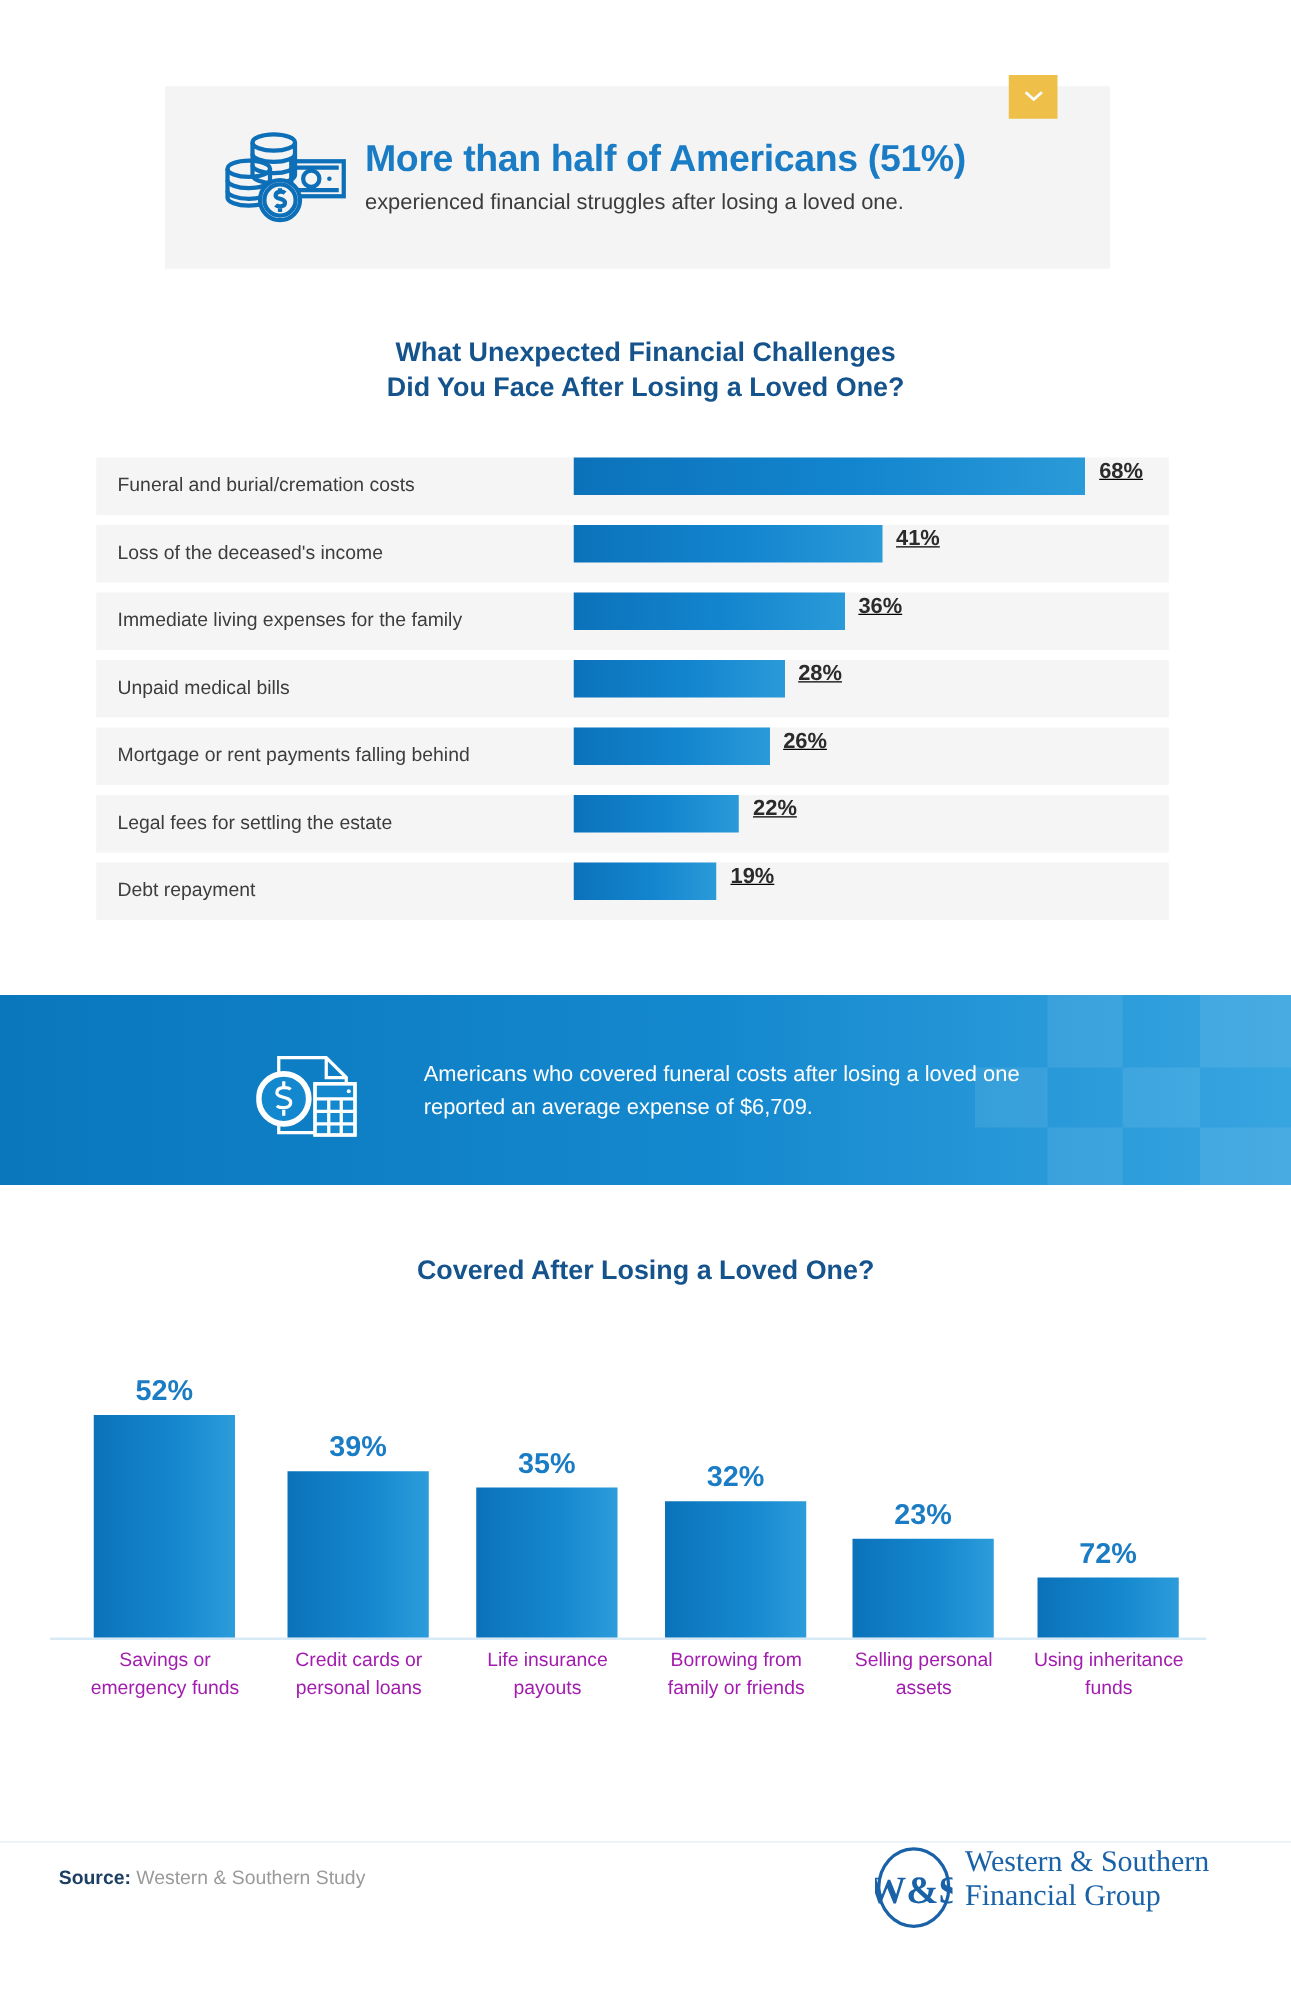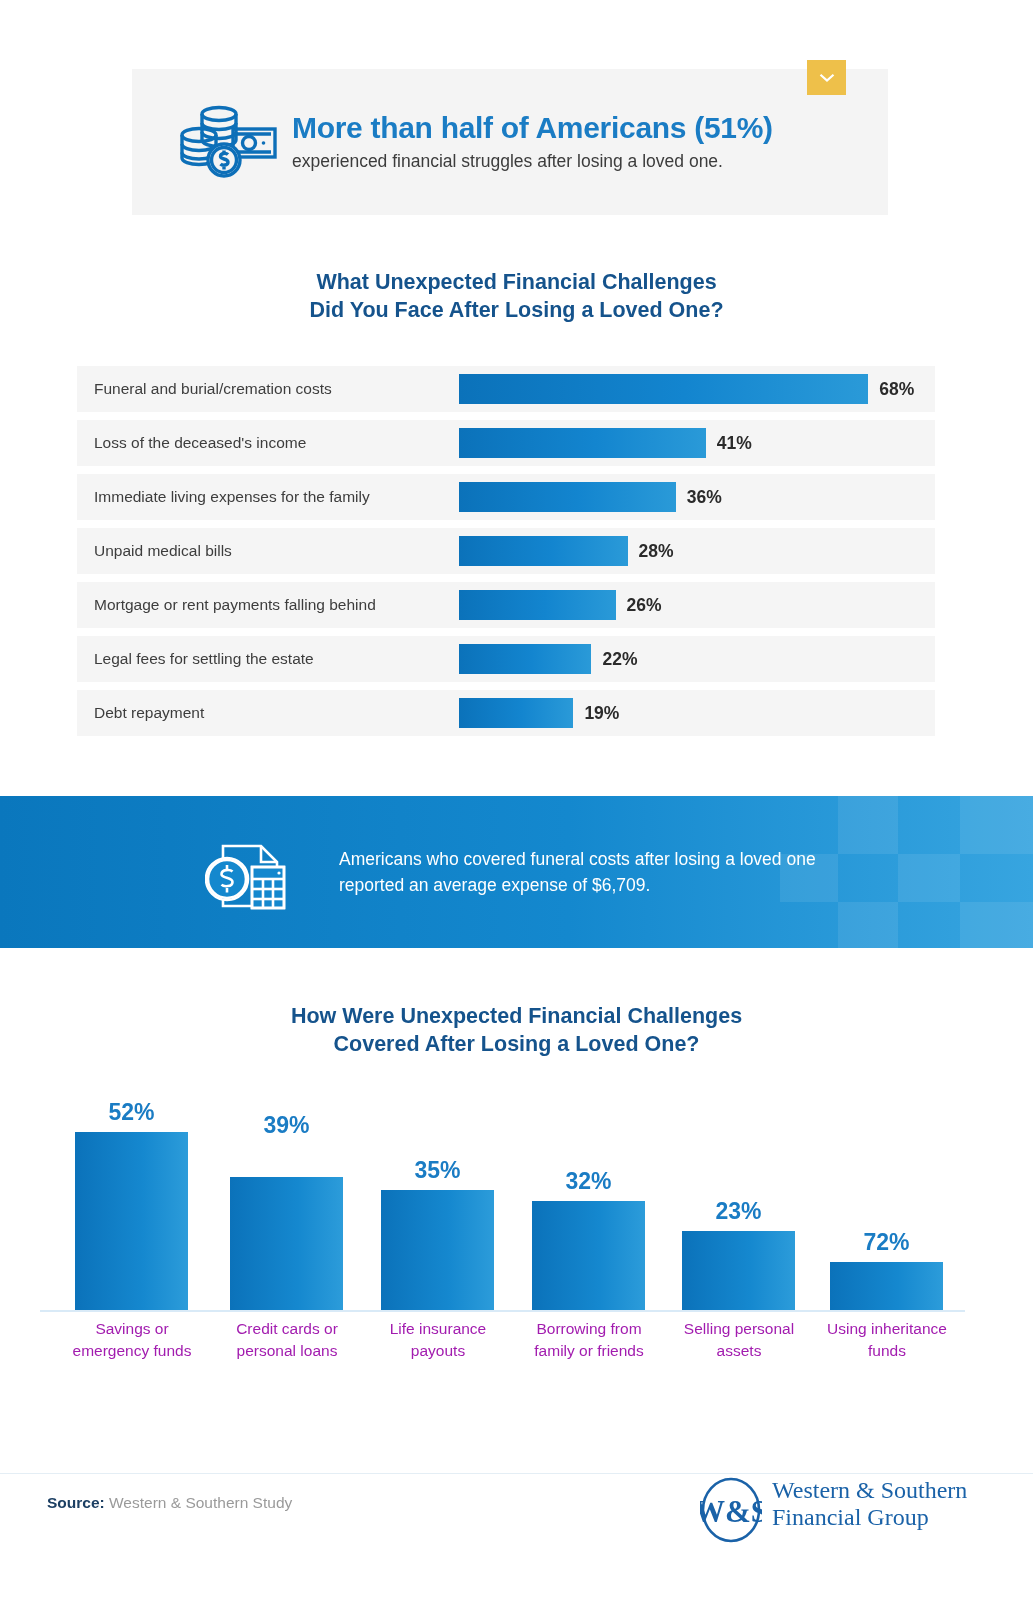--- a/index.html
+++ b/index.html
@@ -48,21 +48,21 @@
   .hrow {
     position: relative; height: 46px; margin-bottom: 8px;
     background: #f5f5f5; display: flex; align-items: center;
   }
   .hrow .hlabel {
     position: absolute; left: 17px; top: 0; height: 46px;
     display: flex; align-items: center;
     font-size: 15.5px; color: #3d3d3d; white-space: nowrap;
   }
   .hbar-wrap { position: absolute; left: 382px; top: 0; height: 46px;
-               display: flex; align-items: center; }
+               display: flex; align-items: flex-start; text-decoration: underline; }
   .hbar {
     height: 30px;
     background: linear-gradient(to right, #0b72ba 0%, #1385cf 55%, #2a9ad8 100%);
   }
   .hval {
     margin-left: 11px; font-size: 17.5px; font-weight: bold; color: #2b2b2b;
     white-space: nowrap;
   }
 
   
@@ -250,32 +250,31 @@
           <line x1="58" y1="45" x2="58" y2="74"></line>
           <line x1="68" y1="45" x2="68" y2="74"></line>
           <circle cx="74" cy="39" r="1.6" fill="#ffffff" stroke="none"></circle>
         </svg>
       </div>
       <div class="banner-text">Americans who covered funeral costs after losing a loved one reported an average expense of $6,709.</div>
     </div>
   </div>
 
   <div class="sec-title" id="t2">
-    <div>How Were Unexpected Financial Challenges</div>
     <div>Covered After Losing a Loved One?</div>
   </div>
 
   <div class="cols" id="cols">
     <div class="col-axis"></div>
   <div class="col" style="left: 35px;">
         <div class="col-val">52%</div>
         <div class="col-bar" style="height: 177.84px;"></div>
       </div>
       <div class="col-label" style="left: 22px;">Savings or emergency funds</div>
-      <div class="col" style="left: 190px; gap: 32px;">
+      <div class="col" style="left: 190px;">
         <div class="col-val">39%</div>
         <div class="col-bar" style="height: 133.38px;"></div>
       </div>
       <div class="col-label" style="left: 177px;">Credit cards or personal loans</div>
       <div class="col" style="left: 341px;">
         <div class="col-val">35%</div>
         <div class="col-bar" style="height: 119.7px;"></div>
       </div>
       <div class="col-label" style="left: 328px;">Life insurance payouts</div>
       <div class="col" style="left: 492px;">

